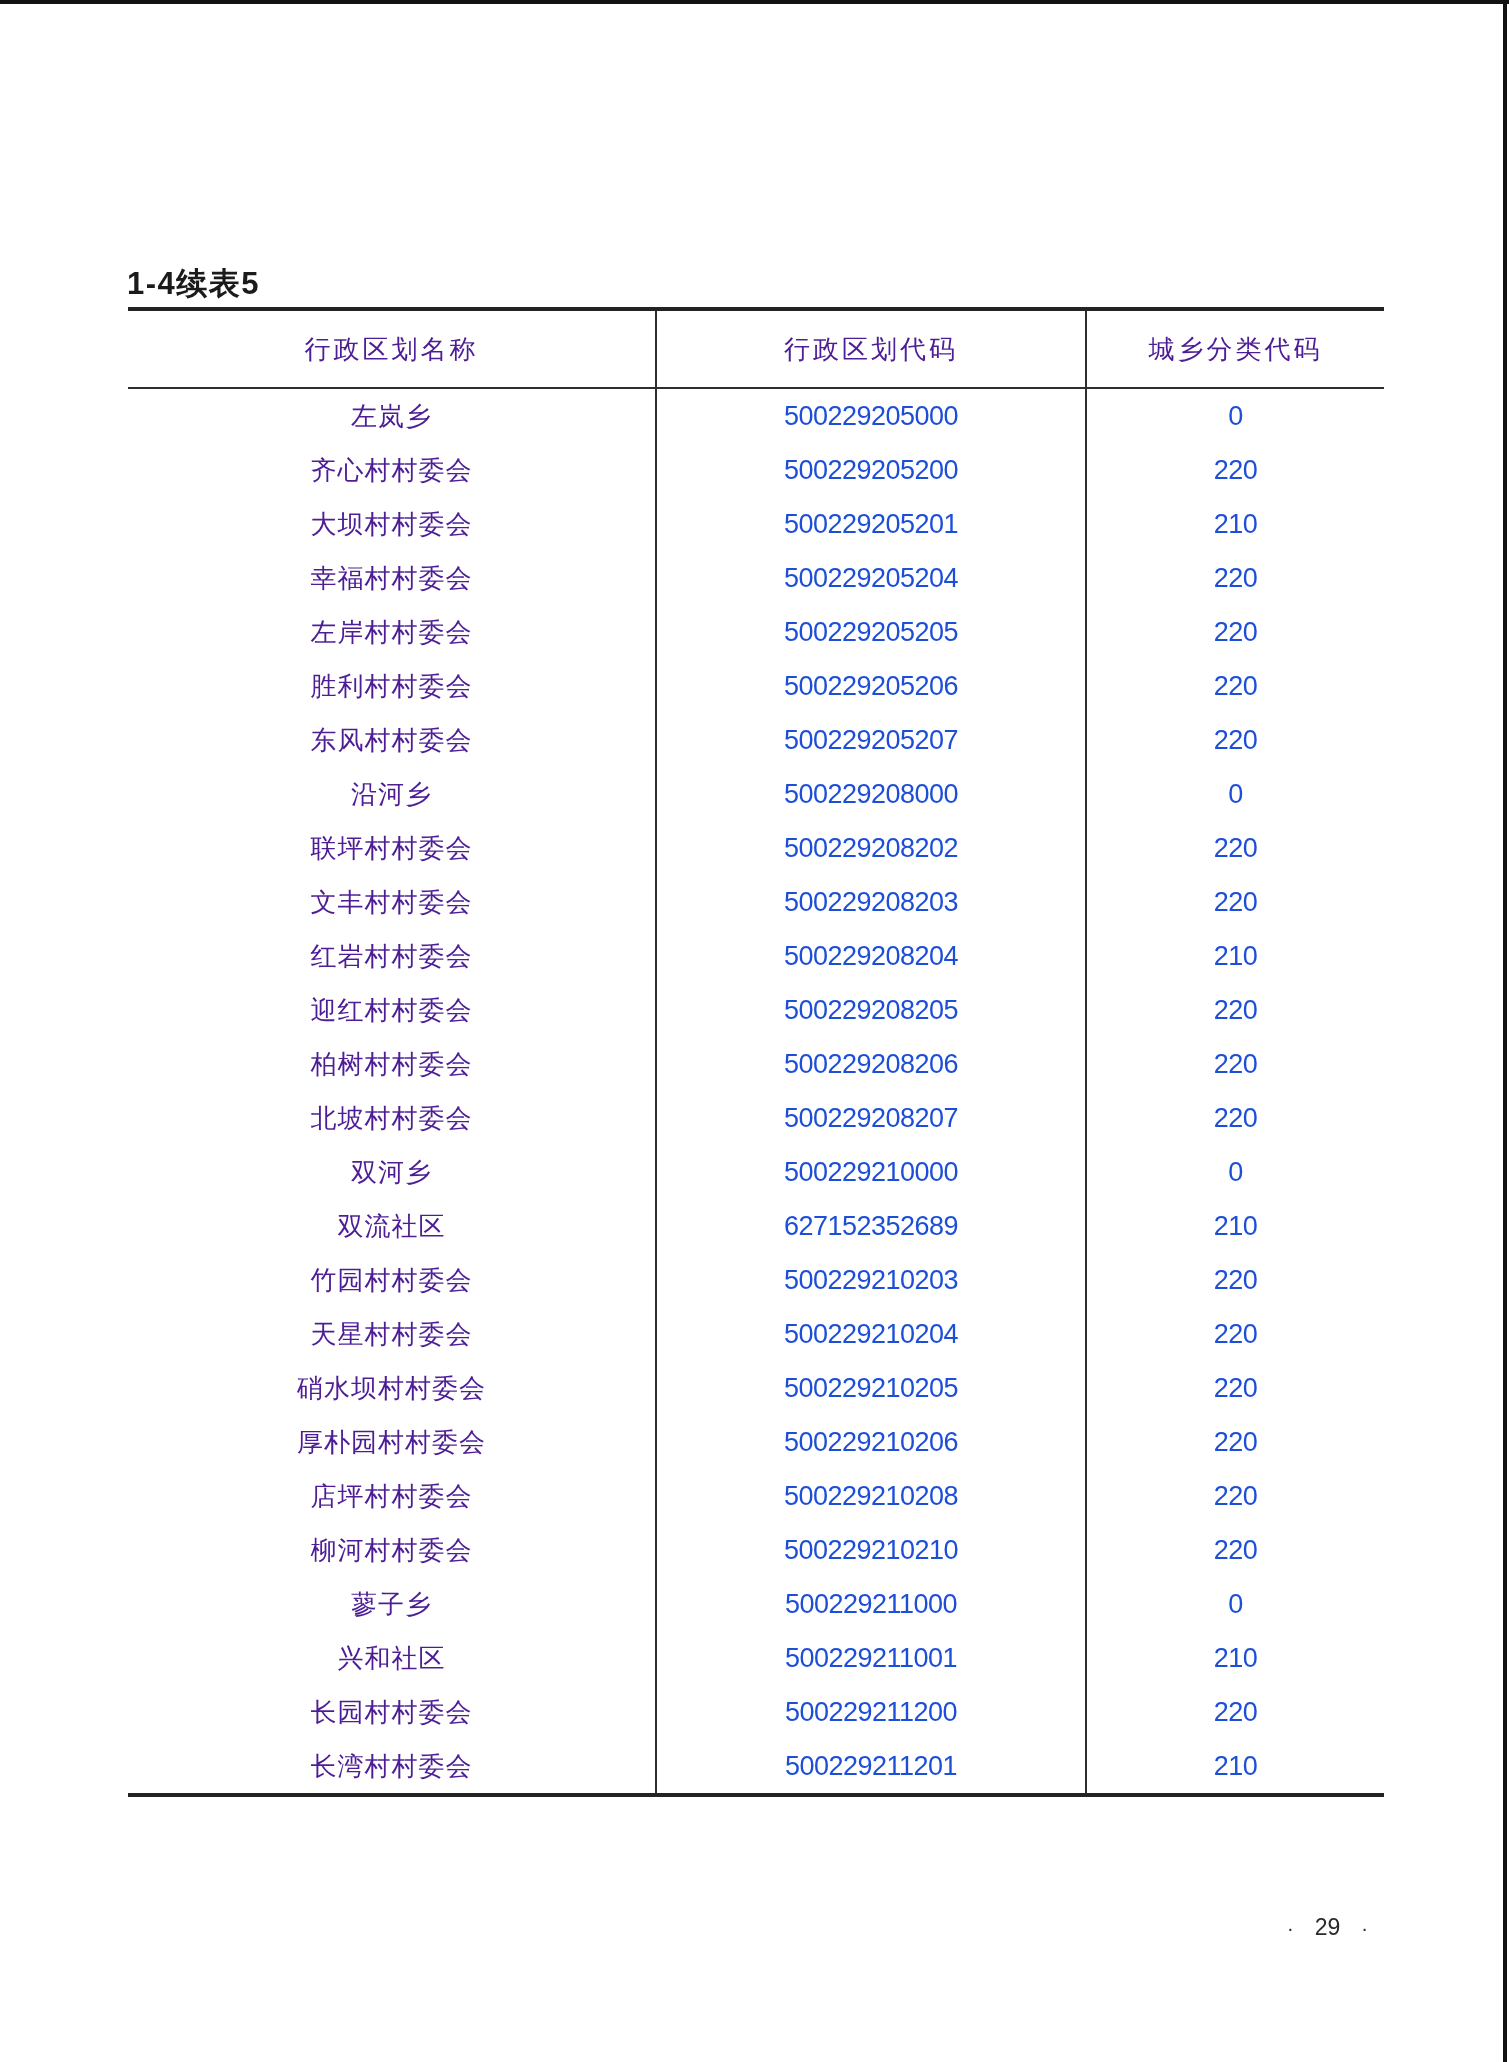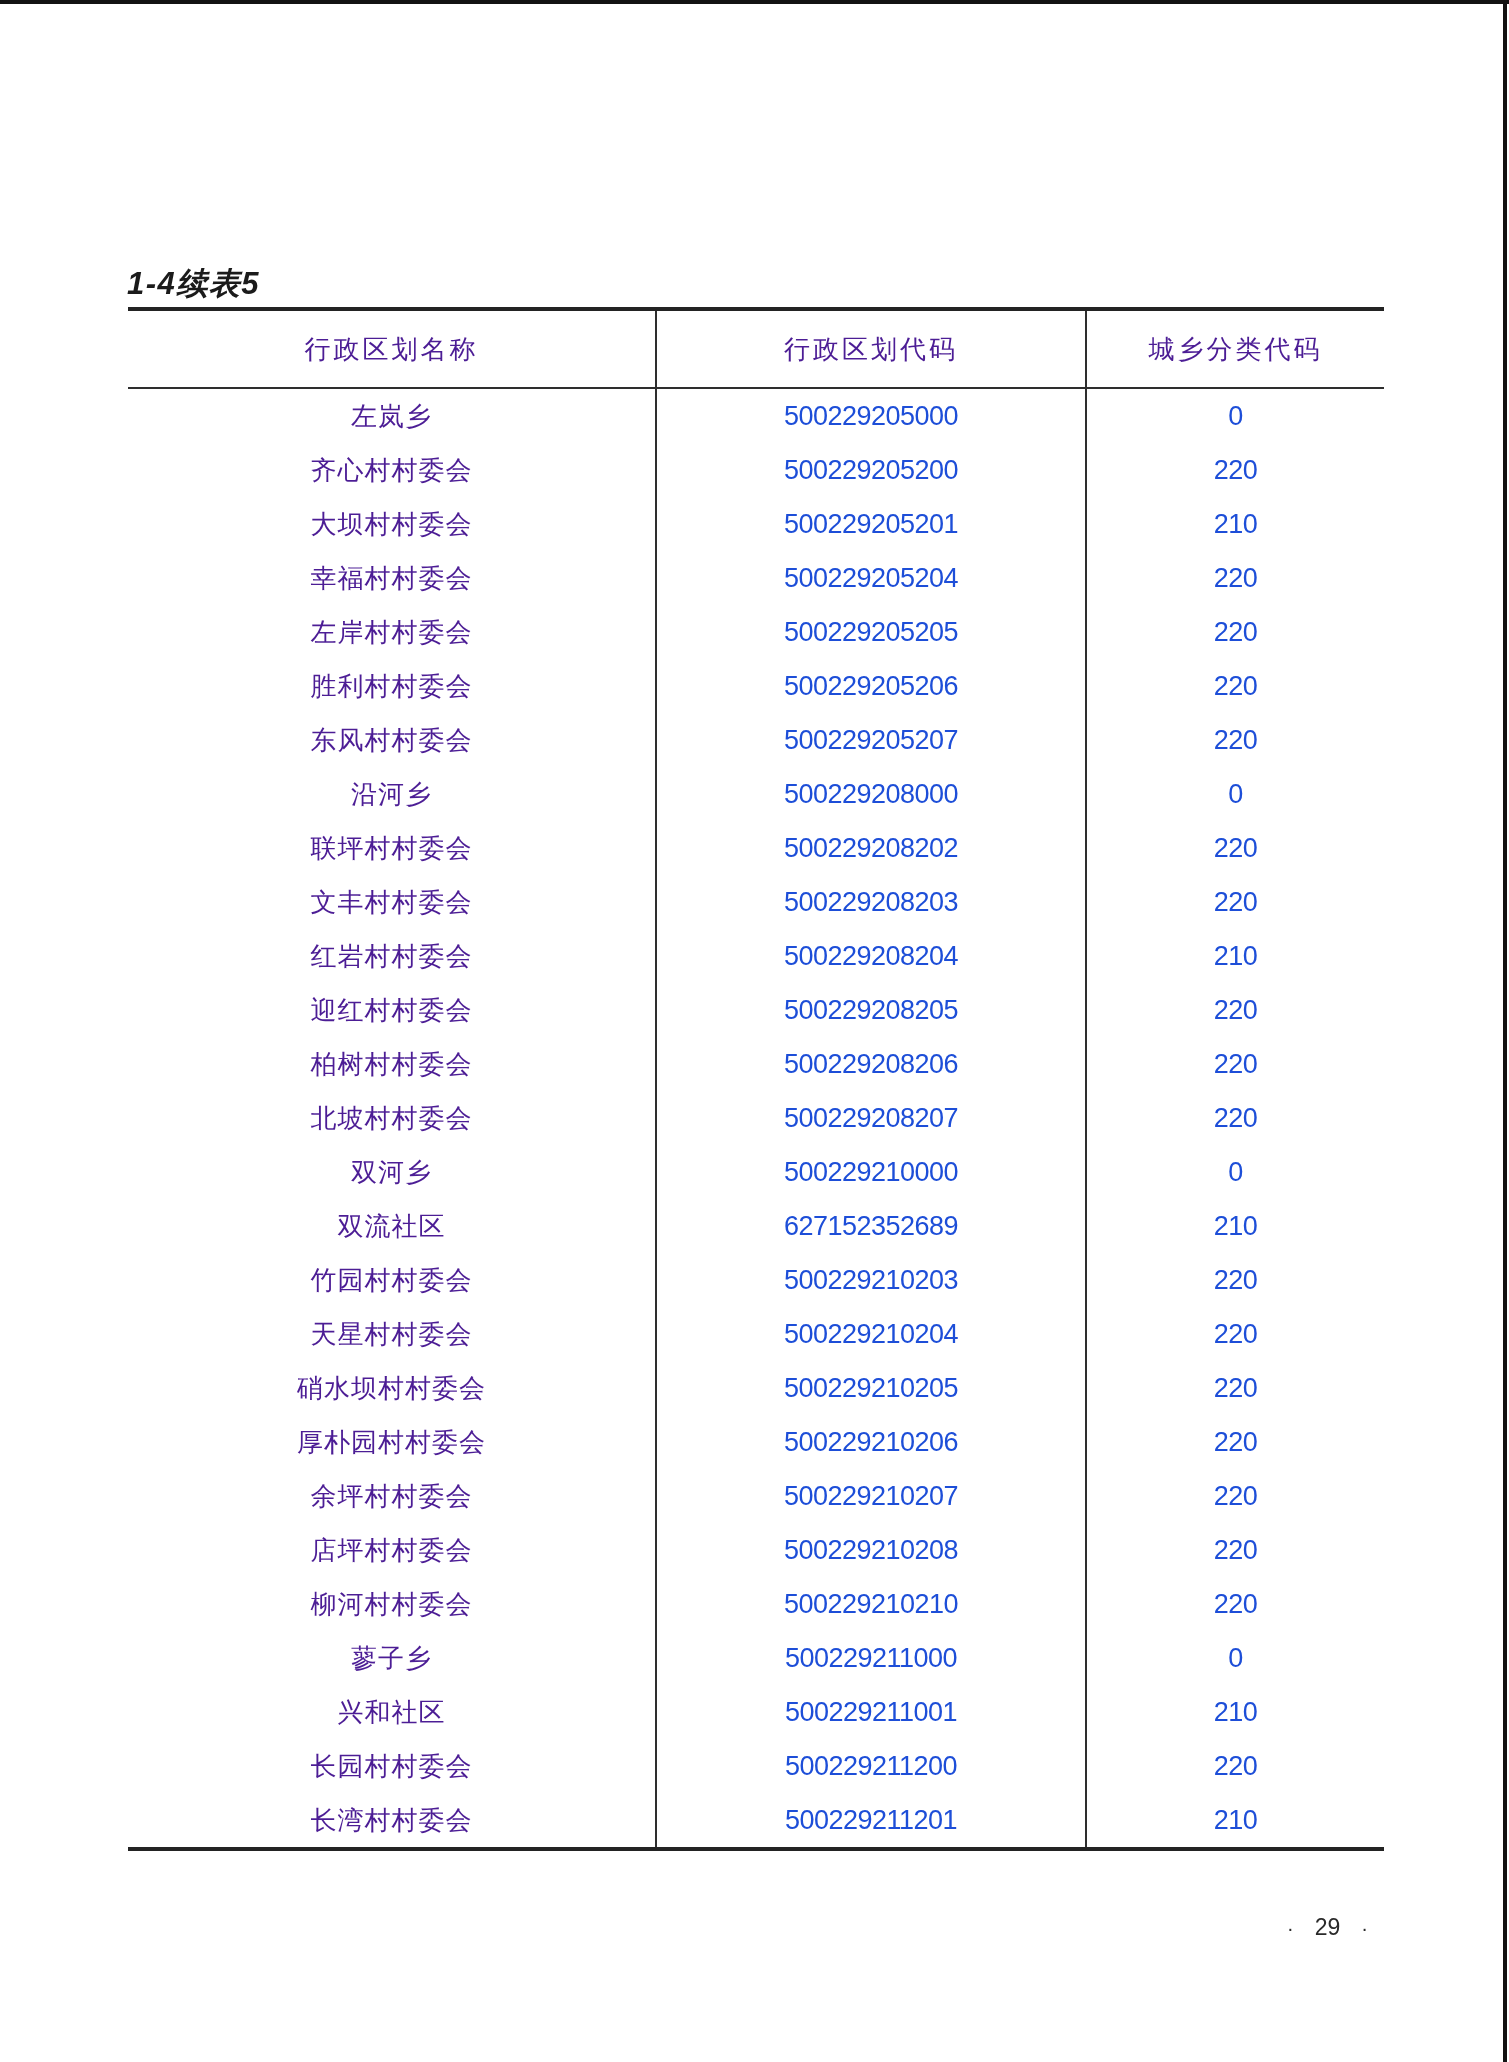--- a/index.html
+++ b/index.html
@@ -32,21 +32,20 @@
   .doc-title {
     position: absolute;
     left: 127px;
     top: 263px;
     font-family: "Liberation Sans", "DejaVu Sans", sans-serif;
     font-weight: bold;
     font-size: 31px;
     letter-spacing: 1.5px;
     color: #1b1b1b;
     white-space: nowrap;
-    font-style: italic;
   }
   table.admin-table {
     position: absolute;
     left: 128px;
     top: 307px;
     width: 1256px;
     border-collapse: collapse;
     table-layout: fixed;
     border-top: 4px solid #232323;
     border-bottom: 4px solid #232323;
@@ -224,25 +223,20 @@
           <td class="cell-name v-div">硝水坝村村委会</td>
           <td class="cell-code v-div">500229210205</td>
           <td class="cell-class">220</td>
         </tr>
         <tr>
           <td class="cell-name v-div">厚朴园村村委会</td>
           <td class="cell-code v-div">500229210206</td>
           <td class="cell-class">220</td>
         </tr>
         <tr>
-          <td class="cell-name v-div">余坪村村委会</td>
-          <td class="cell-code v-div">500229210207</td>
-          <td class="cell-class">220</td>
-        </tr>
-        <tr>
           <td class="cell-name v-div">店坪村村委会</td>
           <td class="cell-code v-div">500229210208</td>
           <td class="cell-class">220</td>
         </tr>
         <tr>
           <td class="cell-name v-div">柳河村村委会</td>
           <td class="cell-code v-div">500229210210</td>
           <td class="cell-class">220</td>
         </tr>
         <tr>

